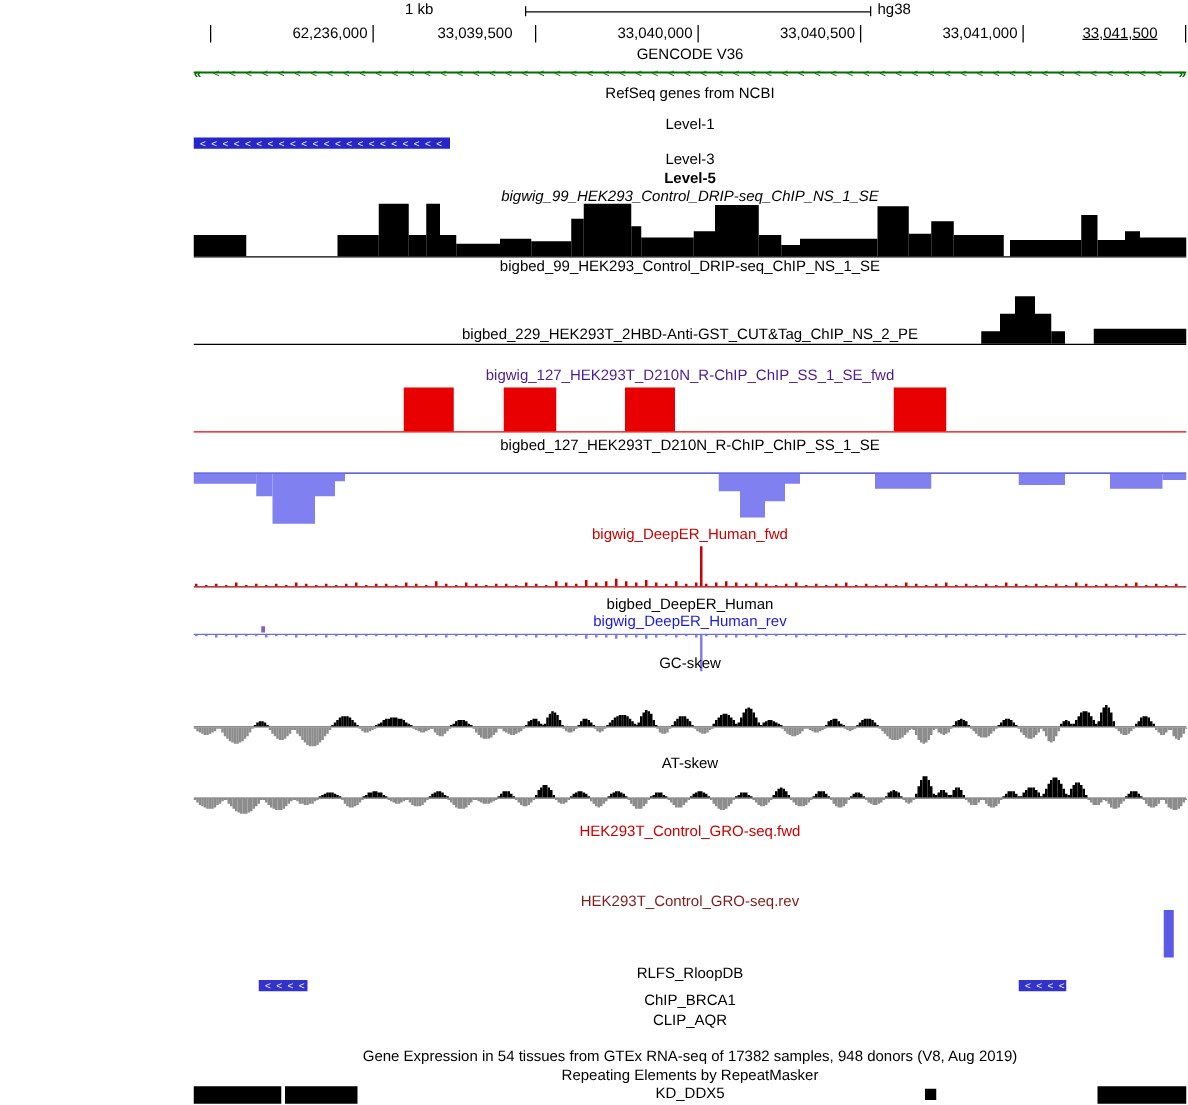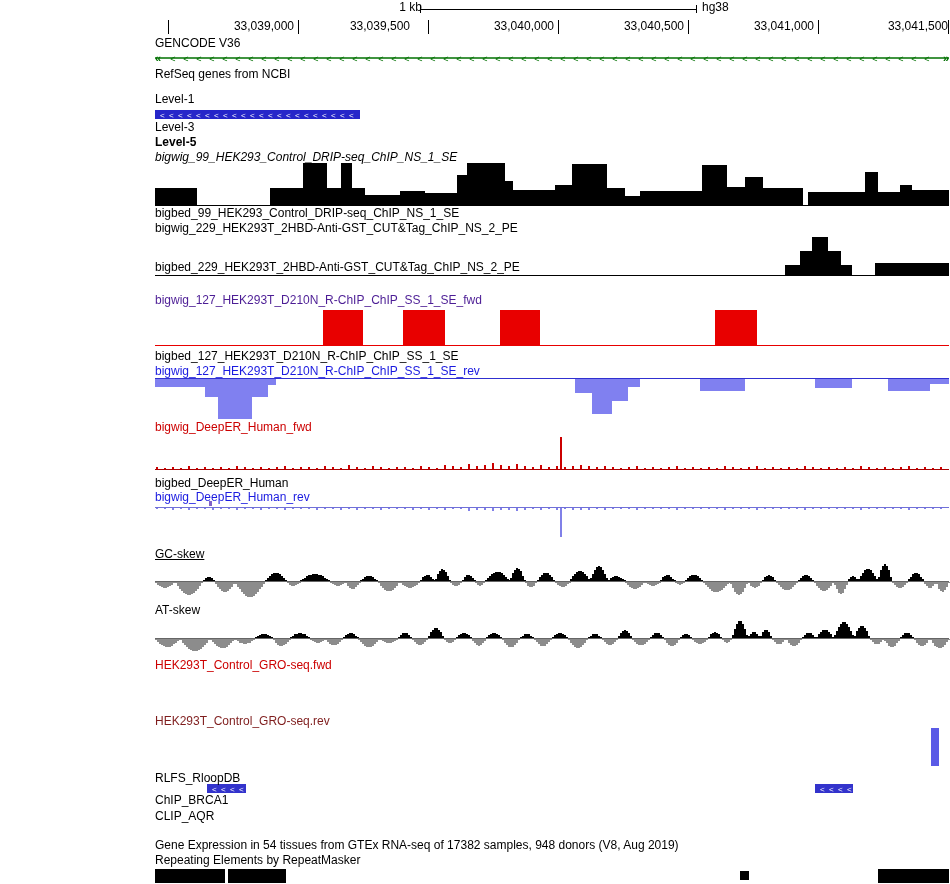--- a/index.html
+++ b/index.html
@@ -1,24 +1,24 @@
 <!DOCTYPE html>
 <html><head>
 <meta charset="utf-8">
 <style>
   html,body{margin:0;padding:0;background:#fff;}
   #screen{position:relative;width:950px;height:884px;background:#fff;
           font-family:"Liberation Sans",sans-serif;font-size:12px;color:#000;overflow:hidden;}
   #gfx{position:absolute;left:0;top:0;}
   #labels{position:absolute;left:0;top:0;width:950px;height:884px;}
-  .track-label{position:absolute;left:155px;width:794px;text-align:left;
+  .track-label{position:absolute;left:155px;width:794px;text-align:center;
                height:13px;line-height:13px;white-space:nowrap;}
   .ruler-label{position:absolute;top:20px;width:90px;text-align:right;height:13px;line-height:13px;}
   .hdr-label{position:absolute;top:1px;height:13px;line-height:13px;}
-  #scale-label{left:338px;width:84px;text-align:right;}
+  #scale-label{left:324px;width:84px;text-align:left;}
   #assembly{left:702px;}
 </style>
 </head>
 <body>
 
 <div id="screen">
   <svg id="gfx" width="950" height="884">
       <g>
         <line x1="168.5" y1="20" x2="168.5" y2="34" stroke="#000" stroke-width="1"></line>
         <line x1="298.5" y1="20" x2="298.5" y2="34" stroke="#000" stroke-width="1"></line>
@@ -1217,42 +1217,40 @@
         <text x="847" y="791.5" fill="#fff" font-size="8px">&lt;</text>
       </g>
       <g>
         <rect x="155" y="869" width="70" height="14" fill="#000000"></rect>
         <rect x="228" y="869" width="58" height="14" fill="#000000"></rect>
         <rect x="740" y="871" width="9" height="9" fill="#000000"></rect>
         <rect x="878" y="869" width="71" height="14" fill="#000000"></rect>
       </g>
     </svg>
   <div id="labels">
-      <div class="ruler-label" style="left: 204px;">33,039,000</div>
+      <div class="ruler-label" style="left: 204px;">62,236,000</div>
       <div class="ruler-label" style="left: 320px;">33,039,500</div>
       <div class="ruler-label" style="left: 464px;">33,040,000</div>
       <div class="ruler-label" style="left: 594px;">33,040,500</div>
       <div class="ruler-label" style="left: 724px;">33,041,000</div>
-      <div class="ruler-label" style="left: 858px;">33,041,500</div>
+      <div class="ruler-label" style="left: 836px; text-decoration: underline;">33,041,500</div>
       <div class="track-label" style="top: 37px;">GENCODE V36</div>
       <div class="track-label" style="top: 68px;">RefSeq genes from NCBI</div>
       <div class="track-label" style="top: 93px;">Level-1</div>
       <div class="track-label" style="top: 121px;">Level-3</div>
       <div class="track-label" style="top: 136px; font-weight: bold;">Level-5</div>
       <div class="track-label" style="top: 151px; font-style: italic;">bigwig_99_HEK293_Control_DRIP-seq_ChIP_NS_1_SE</div>
       <div class="track-label" style="top: 207px;">bigbed_99_HEK293_Control_DRIP-seq_ChIP_NS_1_SE</div>
-      <div class="track-label" style="top: 222px;">bigwig_229_HEK293T_2HBD-Anti-GST_CUT&amp;Tag_ChIP_NS_2_PE</div>
       <div class="track-label" style="top: 261px;">bigbed_229_HEK293T_2HBD-Anti-GST_CUT&amp;Tag_ChIP_NS_2_PE</div>
       <div class="track-label" style="top: 294px; color: #4c1d95;">bigwig_127_HEK293T_D210N_R-ChIP_ChIP_SS_1_SE_fwd</div>
       <div class="track-label" style="top: 350px;">bigbed_127_HEK293T_D210N_R-ChIP_ChIP_SS_1_SE</div>
-      <div class="track-label" style="top: 365px; color: rgb(26, 26, 224);">bigwig_127_HEK293T_D210N_R-ChIP_ChIP_SS_1_SE_rev</div>
       <div class="track-label" style="top: 477px;">bigbed_DeepER_Human</div>
       <div class="track-label" style="top: 421px; color: rgb(204, 0, 0);">bigwig_DeepER_Human_fwd</div>
       <div class="track-label" style="top: 491px; color: rgb(26, 26, 224);">bigwig_DeepER_Human_rev</div>
-      <div class="track-label" style="top: 548px; text-decoration: underline;">GC-skew</div>
+      <div class="track-label" style="top: 524px;">GC-skew</div>
       <div class="track-label" style="top: 604px;">AT-skew</div>
       <div class="track-label" style="top: 659px; color: rgb(204, 0, 0);">HEK293T_Control_GRO-seq.fwd</div>
       <div class="track-label" style="top: 715px; color: #7f1d1d;">HEK293T_Control_GRO-seq.rev</div>
       <div class="track-label" style="top: 772px;">RLFS_RloopDB</div>
       <div class="track-label" style="top: 794px;">ChIP_BRCA1</div>
       <div class="track-label" style="top: 810px;">CLIP_AQR</div>
       <div class="track-label" style="top: 868px;">KD_DDX5</div>
       <div class="track-label" style="top: 839px;">Gene Expression in 54 tissues from GTEx RNA-seq of 17382 samples, 948 donors (V8, Aug 2019)</div>
       <div class="track-label" style="top: 854px;">Repeating Elements by RepeatMasker</div>
     </div>

